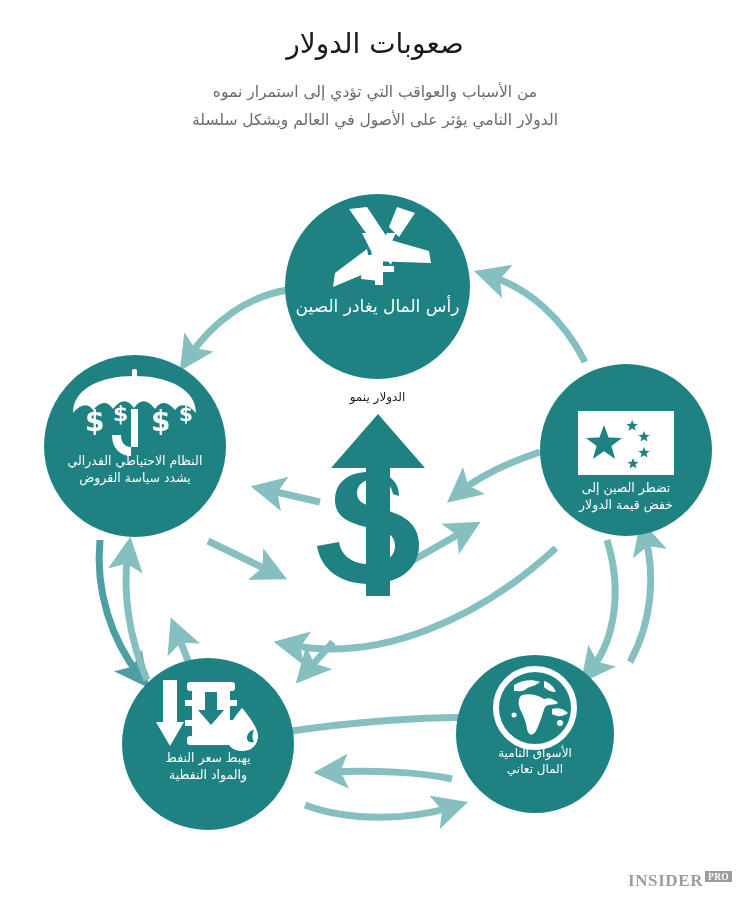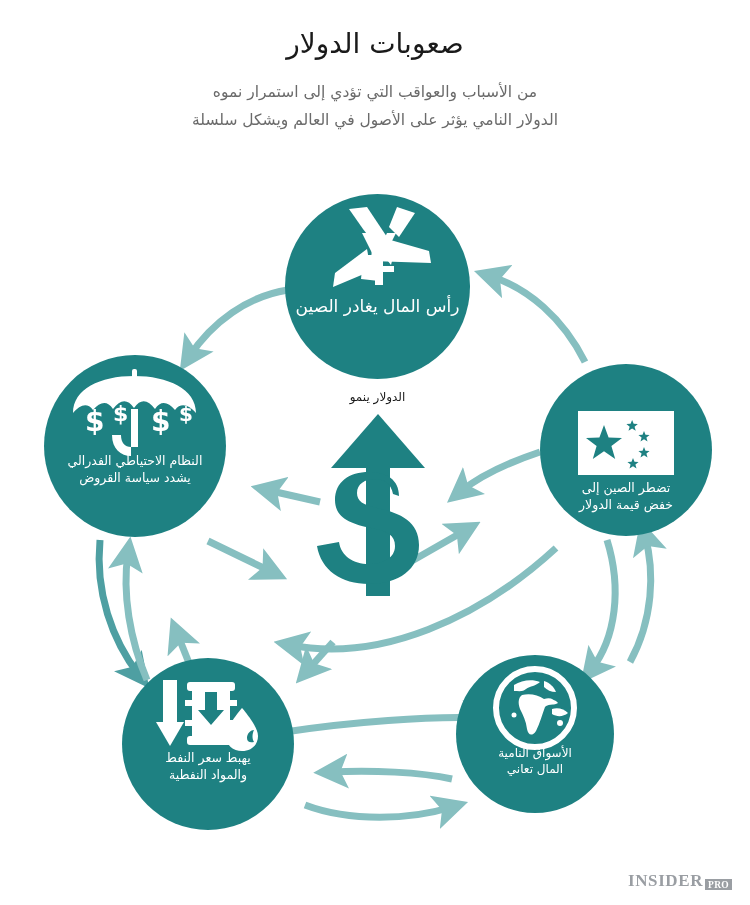--- a/index.html
+++ b/index.html
@@ -81,21 +81,21 @@
   }
   #center-label {
     font-size: 12px; color: #1a1a1a; direction: rtl;
     margin-bottom: 6px; white-space: nowrap;
   }
   #center-symbol { width: 130px; height: 190px; }
 
   
   #footer {
     position: absolute; right: 18px; bottom: 14px;
-    display: flex; align-items: flex-end; gap: 2px;
+    display: flex; align-items: flex-start; gap: 2px;
   }
   #footer-word {
     font-family: "Liberation Serif", serif;
     font-size: 17px; font-weight: 700; letter-spacing: 0.6px;
     color: #9a9ea3;
   }
   #footer-badge {
     font-family: "Liberation Serif", serif;
     font-size: 9.5px; font-weight: 700; letter-spacing: 0.3px;
     color: #ffffff; background: #9a9ea3;

